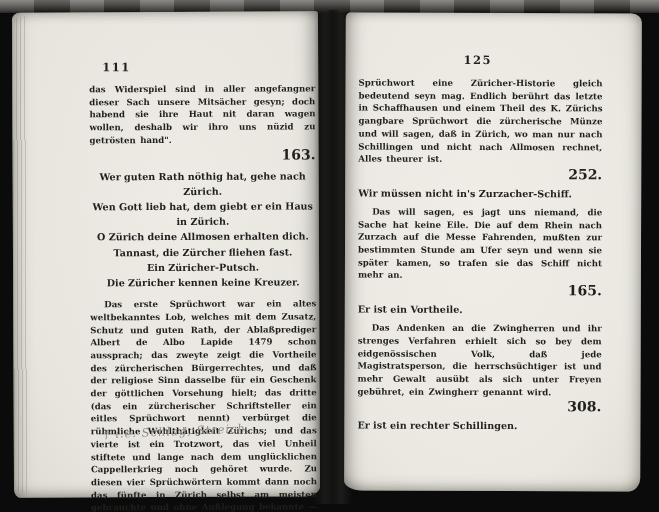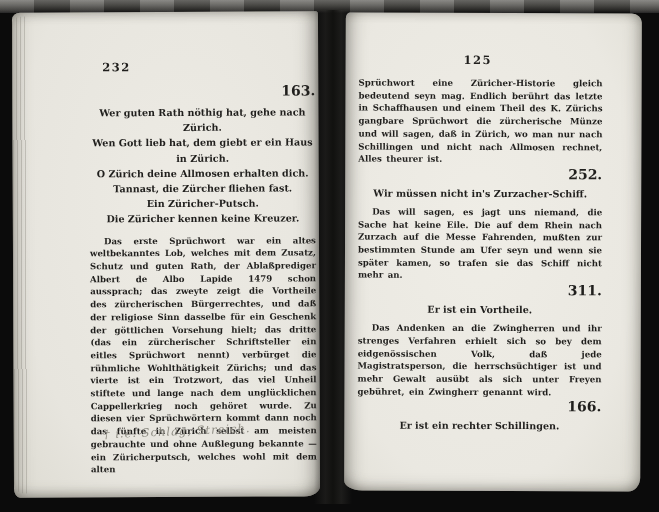--- a/index.html
+++ b/index.html
@@ -61,38 +61,39 @@
   .pagenum { font-size:11.5px; font-weight:bold; letter-spacing:1.5px; }
   .pagenum-left  { text-align:left;  margin:0 0 9px 13px; }
   .pagenum-right { text-align:center; margin:0 6px 10px 0; }
   .para {
     font-size:8.6px; line-height:12.7px; font-weight:bold;
     text-align:justify; margin:0; word-spacing:1.5px;
   }
   .para.indent { text-indent:14px; }
   .secnum { text-align:right; font-size:14px; font-weight:bold; margin:0 0 6px 0; }
   .proverb { text-align:center; font-size:9.6px; font-weight:bold; line-height:15.2px; margin:0; }
-  .heading { text-align:center; font-size:9.6px; font-weight:bold; margin:0 0 7px 0; }
+  .heading { text-align:left; font-size:9.6px; font-weight:bold; margin:0 0 7px 0; }
   .handwriting {
     position:absolute; left:90px; top:411px; width:210px;
     font-style:italic; font-size:11.5px; color:#8f8d84;
     transform:rotate(-2.2deg); letter-spacing:1px;
   }
 </style>
 </head>
 <body>
 
 <div class="stage">
 
   <div class="top-edge"></div>
 
   <div class="page left-page">
     <div class="lp-content ink">
-      <div class="pagenum pagenum-left">232</div>
+      <div class="pagenum pagenum-left">111</div>
 
+      <p class="para">das Widerspiel sind in aller angefangner dieser Sach unsere Mitsächer gesyn; doch habend sie ihre Haut nit daran wagen wollen, deshalb wir ihro uns nüzid zu getrösten hand".</p>
 
       <div class="secnum">163.</div>
 
       <p class="proverb">Wer guten Rath nöthig hat, gehe nach Zürich.</p>
       <p class="proverb">Wen Gott lieb hat, dem giebt er ein Haus in Zürich.</p>
       <p class="proverb">O Zürich deine Allmosen erhalten dich.</p>
       <p class="proverb">Tannast, die Zürcher fliehen fast.</p>
       <p class="proverb">Ein Züricher-Putsch.</p>
       <p class="proverb">Die Züricher kennen keine Kreuzer.</p>
 
@@ -107,22 +108,22 @@
   <div class="page right-page">
     <div class="rp-content ink">
       <div class="pagenum pagenum-right">125</div>
 
       <p class="para">Sprüchwort eine Züricher-Historie gleich bedeutend seyn mag. Endlich berührt das letzte in Schaffhausen und einem Theil des K. Zürichs gangbare Sprüchwort die zürcherische Münze und will sagen, daß in Zürich, wo man nur nach Schillingen und nicht nach Allmosen rechnet, Alles theurer ist.</p>
 
       <div class="secnum">252.</div>
       <div class="heading">Wir müssen nicht in's Zurzacher-Schiff.</div>
       <p class="para indent">Das will sagen, es jagt uns niemand, die Sache hat keine Eile. Die auf dem Rhein nach Zurzach auf die Messe Fahrenden, mußten zur bestimmten Stunde am Ufer seyn und wenn sie später kamen, so trafen sie das Schiff nicht mehr an.</p>
 
-      <div class="secnum">311.</div>
+      <div class="secnum">165.</div>
       <div class="heading">Er ist ein Vortheile.</div>
       <p class="para indent">Das Andenken an die Zwingherren und ihr strenges Verfahren erhielt sich so bey dem eidgenössischen Volk, daß jede Magistratsperson, die herrschsüchtiger ist und mehr Gewalt ausübt als sich unter Freyen gebühret, ein Zwingherr genannt wird.</p>
 
-      <div class="secnum">166.</div>
+      <div class="secnum">308.</div>
       <div class="heading">Er ist ein rechter Schillingen.</div>
     </div>
   </div>
 
 </div>
 
 </body></html>

